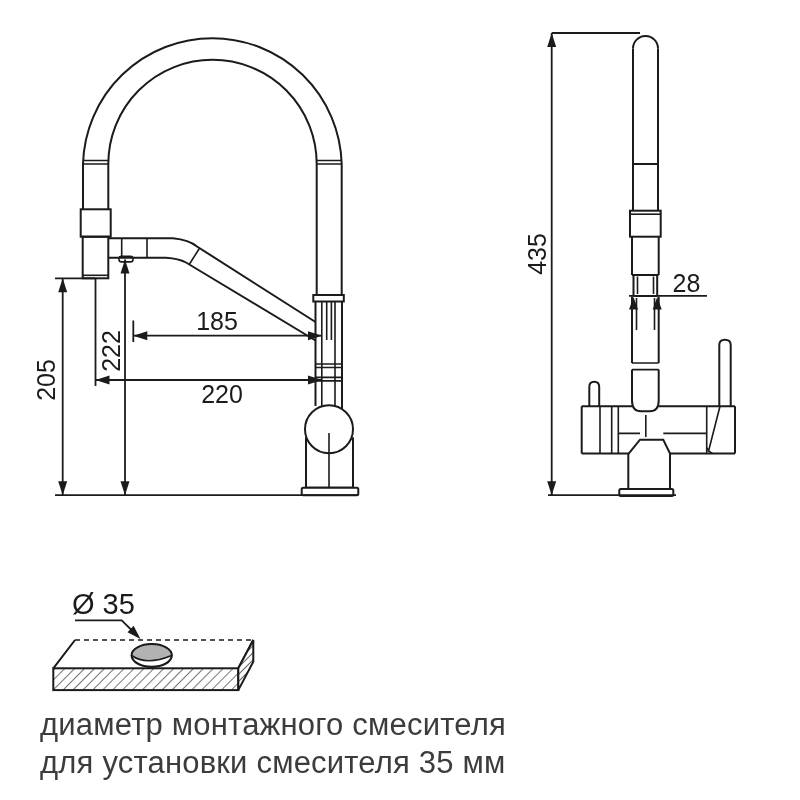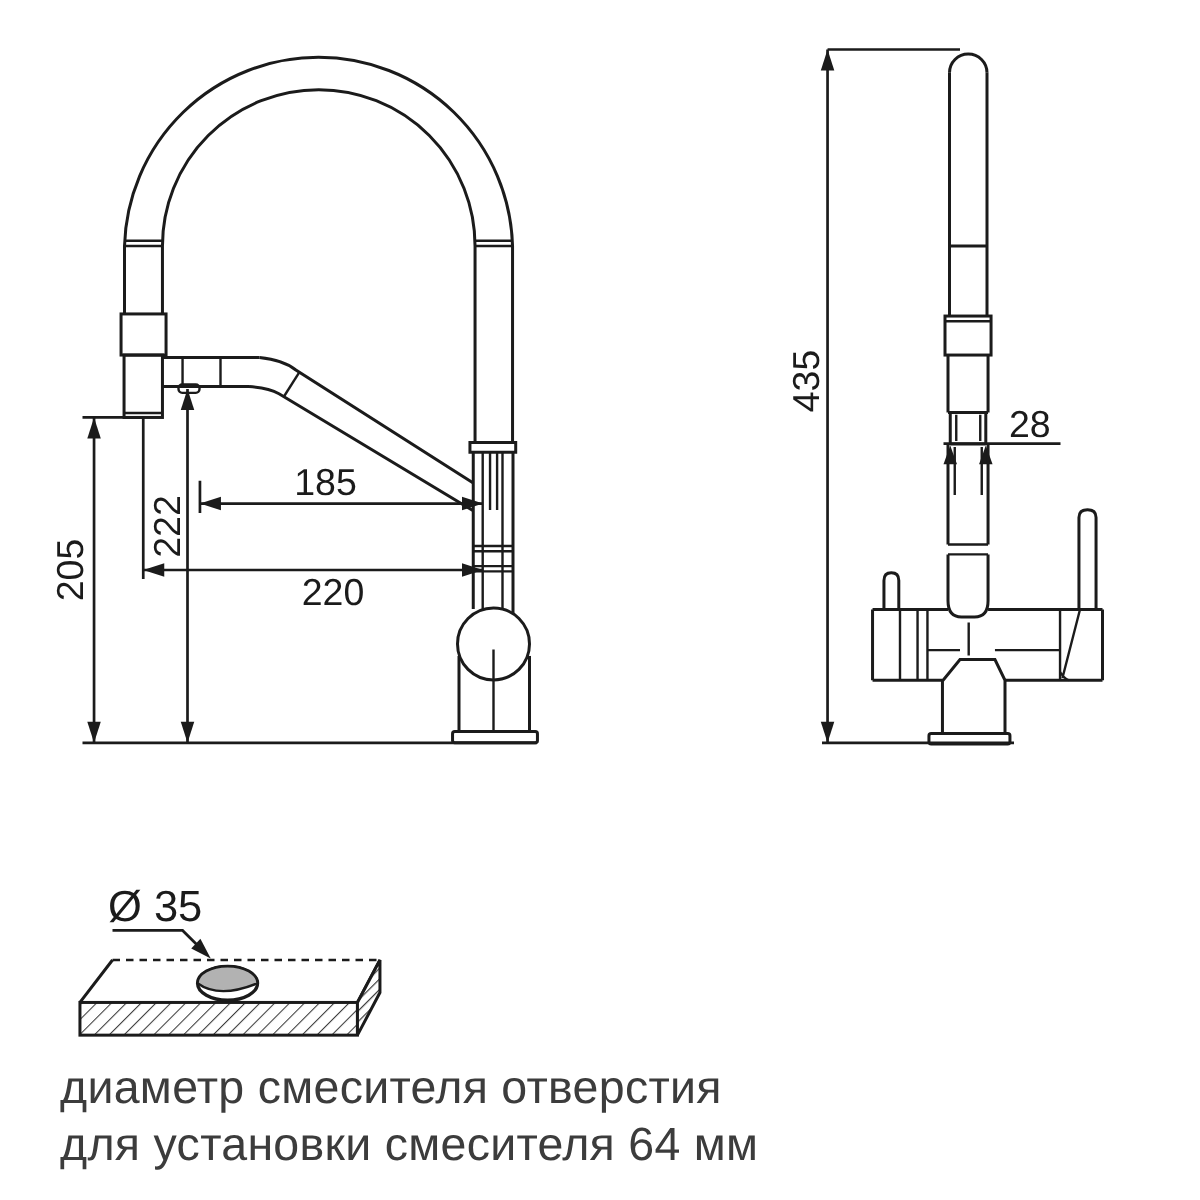--- a/index.html
+++ b/index.html
@@ -149,17 +149,17 @@
     <path d="M238.3 668.3 L253.3 640 L253.3 661.7 L238.3 690.1 Z" fill="url(#hatch2)" stroke="#1b1b1b" stroke-width="2"></path>
     <ellipse cx="151.7" cy="655.5" rx="20" ry="11.3" fill="#ffffff" stroke="#1b1b1b" stroke-width="2.2"></ellipse>
     <path d="M131.7 655.5 A20 11.3 0 0 1 171.7 655.5 Q146 666 131.7 655.5 Z" stroke="#1b1b1b" stroke-width="1.6" fill="#b2b2b2"></path>
     <path class="dim" d="M75 620.3 H121.7 L137.5 636"></path>
     <path class="arrow" d="M140.5 639 L127.5 632.3 L133.6 625.8 Z"></path>
     <text class="hole-label" x="72" y="614">Ø 35</text>
   </g>
 </svg>
 
 <div class="caption">
-  <div>диаметр смесителя отверстия</div>
-  <div>для установки смесителя 64 мм</div>
+  <div>диаметр монтажного смесителя</div>
+  <div>для установки смесителя 35 мм</div>
 </div>
 
 </div>
 
 </body></html>

